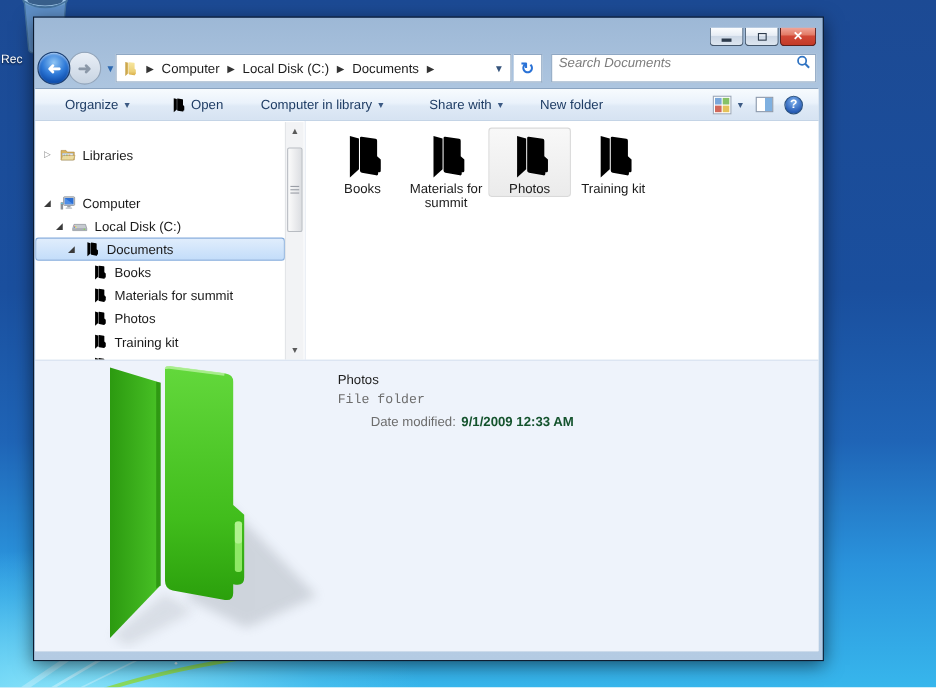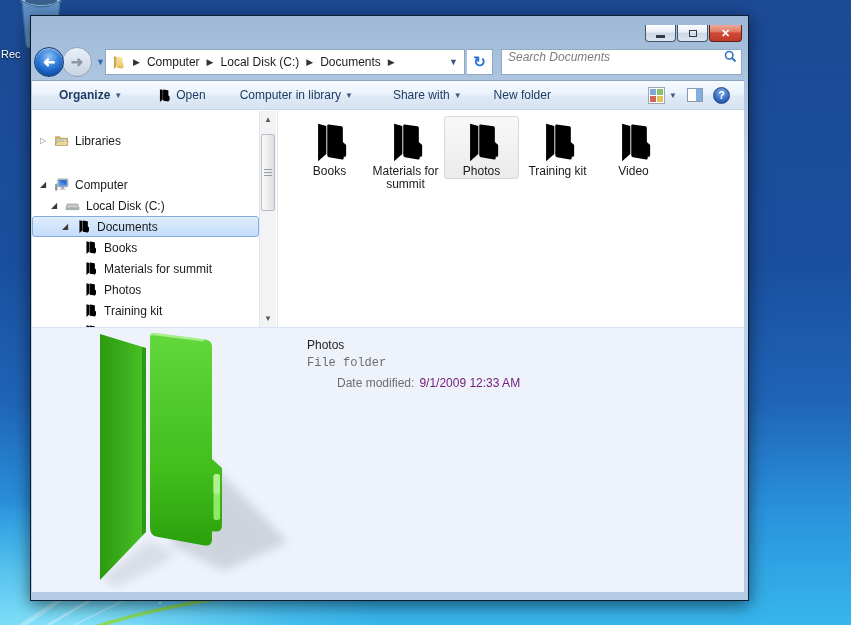--- a/index.html
+++ b/index.html
@@ -50,21 +50,21 @@
   .search input { flex:1; border:none; outline:none; font-family:"Liberation Sans",sans-serif; font-size:12px; padding:0 6px; color:#333; background:transparent; }
   .search input::placeholder { font-style:italic; color:#7c7c7c; }
   .mag { width:22px; display:flex; align-items:center; justify-content:center; }
 
   
   .client { position:absolute; left:1px; top:64px; width:712px; height:512px; background:#fff; border-top:1px solid #8aa3c0; }
 
   .toolbar { height:29px; background:linear-gradient(to bottom,#f7fbfe 0%,#eaf2fb 45%,#dfeaf6 55%,#d6e3f2 100%);
     border-bottom:1px solid #c4d4e6; display:flex; align-items:center; color:#1e3c64; }
   .tb-item { display:flex; align-items:center; gap:4px; padding:0 9px; height:100%; cursor:default; }
-  .tb-item:first-child { margin-left:18px;font-weight:bold; }
+  .tb-item:first-child { margin-left:18px; }
   .tb-arrow { font-size:8px; color:#3c5a84; }
   .tb-right { margin-left:auto; display:flex; align-items:center; gap:10px; padding-right:14px; }
 
   .main { position:relative; height:217px; display:flex; }
   .tree { position:relative; width:246px; border-right:1px solid #e2e8f0; overflow:hidden; }
   .tree-list { position:absolute; left:0; top:20px; right:18px; }
   .trow { position:relative; height:21px; display:flex; align-items:center; gap:5px; color:#1a1a1a; }
   .trow .exp { width:10px; text-align:center; flex:0 0 10px; }
   .exp-col { color:#8a8a8a; font-size:8px; }
   .exp-exp { color:#3a3a3a; font-size:8px; }
@@ -84,21 +84,21 @@
   .tile.sel { background:linear-gradient(to bottom,#f8f8f8,#ebebeb); border-color:#d9d9d9; }
   .tile .fname { margin-top:1px; text-align:center; line-height:13px; color:#1a1a1a; max-width:72px; }
 
   .details { position:relative; height:265px; background:#eef3fb; border-top:1px solid #d7e1ef; }
   .bigicon { position:absolute; left:22px; top:0px; width:242px; height:262px; }
   .dtext { position:absolute; left:275px; top:10px; }
   .dtitle { color:#1e1e1e; margin-bottom:4px; }
   .dtype { color:#6d6d6d; margin-bottom:6px;font-family:Liberation Mono, monospace; }
   .drow { display:flex; gap:5px; }
   .dlabel { color:#6d6d6d; margin-left:30px; }
-  .dvalue { color:#701a75; }
+  .dvalue { color:#14532d;font-weight:bold; }
 
   .views-icon { display:inline-grid; grid-template-columns:6px 6px; grid-template-rows:6px 6px; gap:1px; border:1px solid #9aa7b8; padding:1px; background:#fff; }
   .views-icon b { display:block; }
   .prev-icon { width:16px; height:14px; border:1px solid #8d9aac; background:linear-gradient(to right,#fff 55%,#7fb0e0 55%); }
   .help-icon { width:17px; height:17px; border-radius:50%; background:radial-gradient(circle at 50% 30%,#7fb2ee,#2a5fb8 70%,#1d4a99); color:#fff; font-size:11px; font-weight:bold; display:flex; align-items:center; justify-content:center; border:1px solid #28507f; }
 </style>
 </head>
 <body>
 
 <svg width="0" height="0" style="position:absolute">
@@ -379,26 +379,20 @@
                 <use href="#sym-folder" class="ug"></use>
               </svg>
             <div class="fname">Photos</div>
           </div>
           <div class="tile">
             <svg width="46" height="44" viewBox="0 0 48 48">
                 <use href="#sym-folder" class="uy"></use>
               </svg>
             <div class="fname">Training kit</div>
           </div>
-          <div class="tile">
-            <svg width="46" height="44" viewBox="0 0 48 48">
-                <use href="#sym-folder" class="uy"></use>
-              </svg>
-            <div class="fname">Video</div>
-          </div>
         </div>
       </div>
 
       <div class="details">
         <svg class="bigicon" viewBox="0 0 242 262">
             <use href="#sym-bigfolder"></use>
           </svg>
         <div class="dtext">
           <div class="dtitle">Photos</div>
           <div class="dtype">File folder</div>

